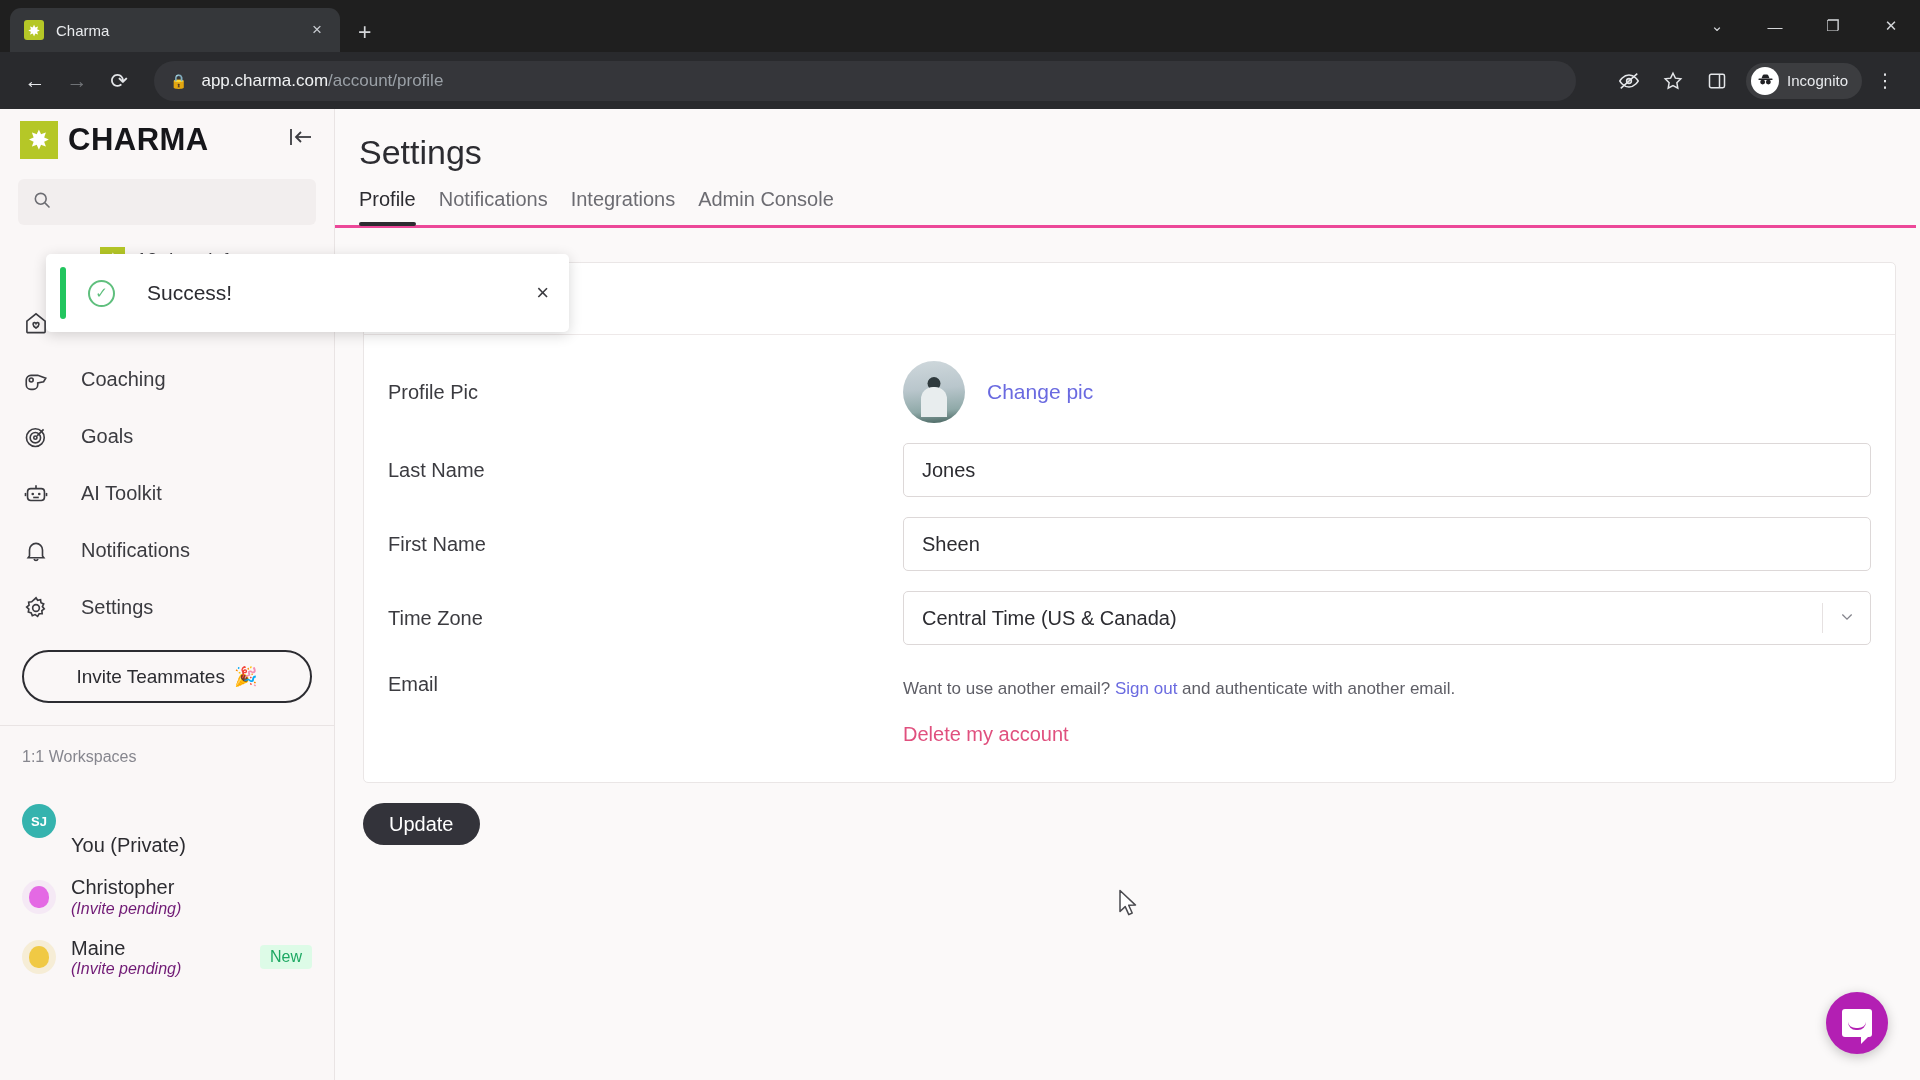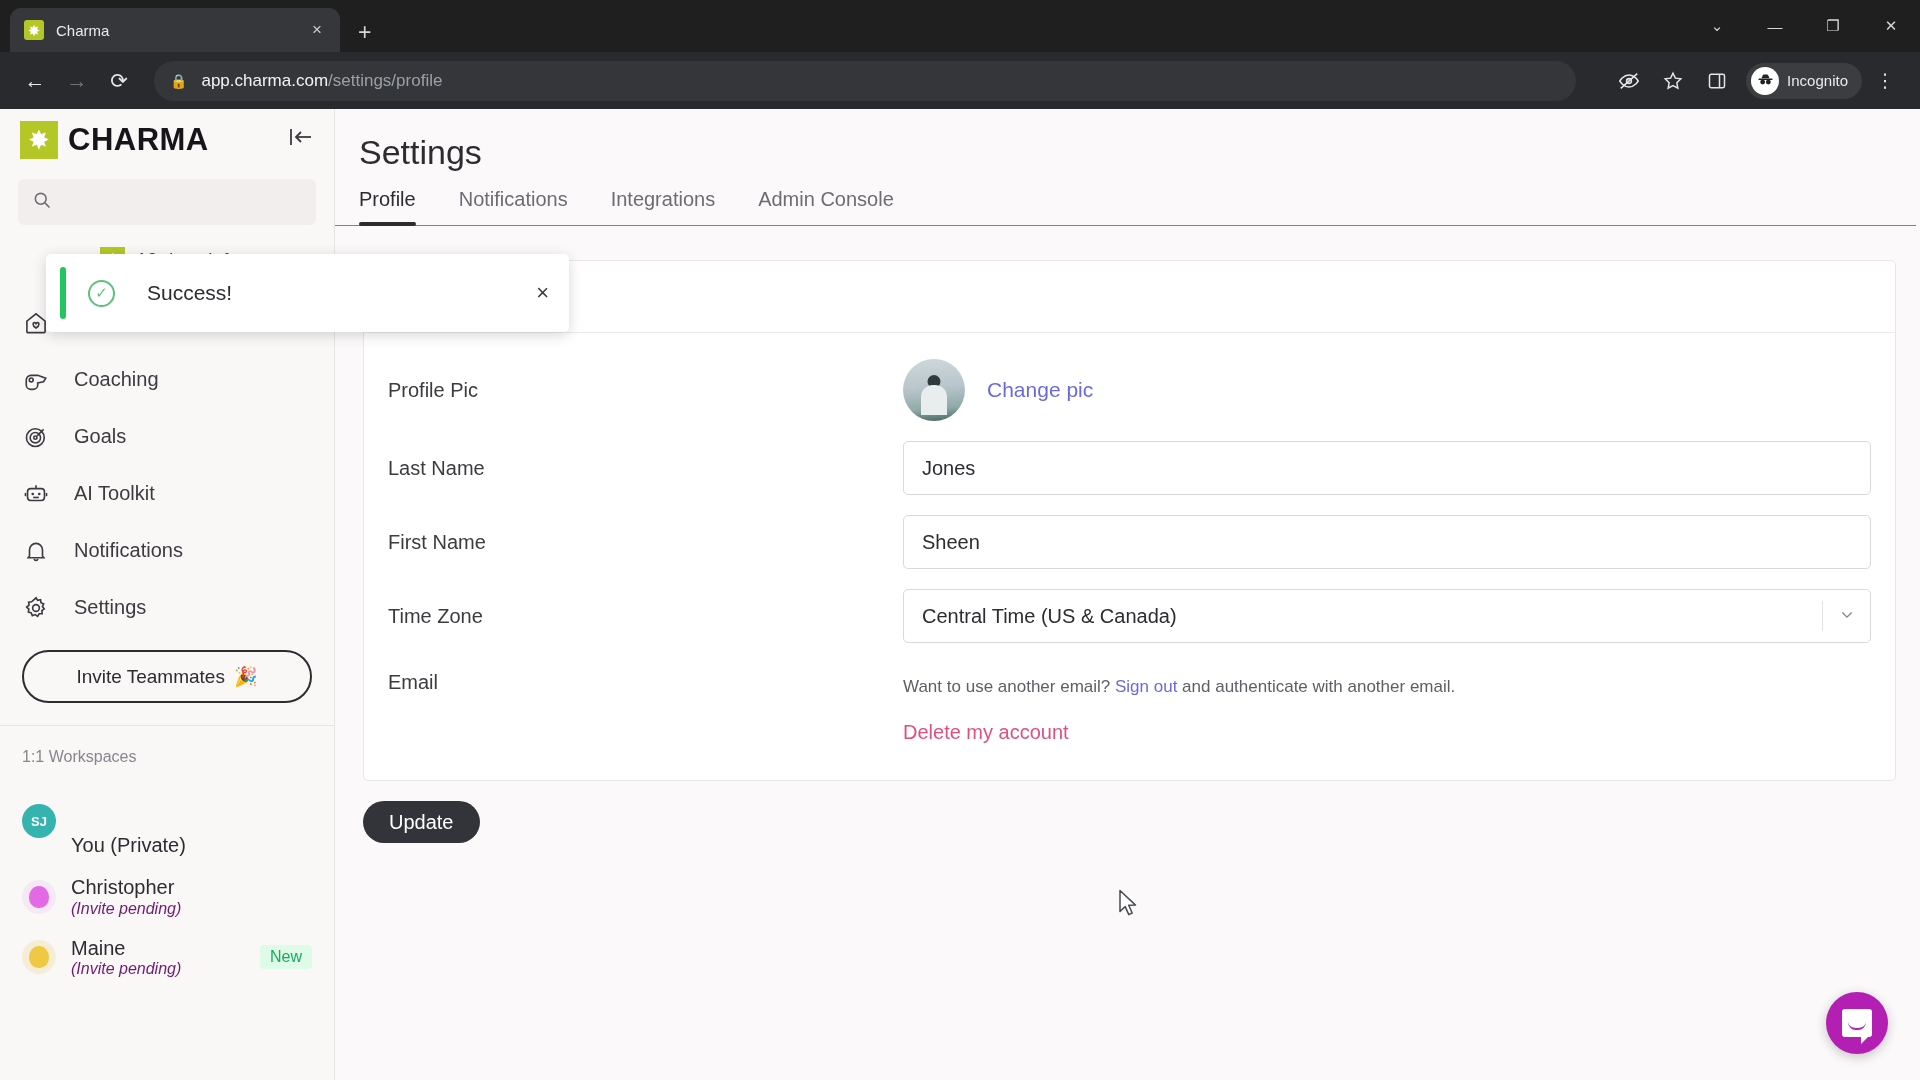--- a/index.html
+++ b/index.html
@@ -123,21 +123,21 @@
     gap: 11px; margin-top: 22px; font-size: 19px; color: #3b3b40;
   }
   .trial-badge {
     width: 25px; height: 25px; background: #b5c727;
     display: flex; align-items: center; justify-content: center;
     color: #fff; font-size: 17px; line-height: 1;
   }
 
   .nav { margin-top: 22px; }
   .nav-item {
-    display: flex; align-items: center; gap: 24px;
+    display: flex; align-items: center; gap: 31px;
     height: 57px; padding: 0 22px; color: #3b3b40; font-size: 20px;
   }
   .nav-item .ico {
     width: 28px; display: flex; align-items: center; justify-content: center;
   }
   .nav-item svg { display: block; }
 
   .invite-wrap { padding: 14px 22px 22px; }
   .invite-btn {
     width: 100%; height: 53px; border: 2px solid #2c2c31;
@@ -175,22 +175,22 @@
     margin-left: auto; background: #ddfbe7; color: #1da863;
     font-size: 16px; padding: 3px 10px; border-radius: 4px;
   }
 
   
   .main { flex: 1; position: relative; overflow: hidden; }
   .page-title {
     font-size: 34px; color: #2c2c31; padding: 24px 0 0 24px;
   }
   .tabs {
-    display: flex; gap: 43px; padding: 16px 0 0 24px;
-    border-bottom: 1px solid #ec4899; margin-right: 4px;
+    display: flex; gap: 23px; padding: 16px 0 0 24px;
+    border-bottom: 3px solid #ec4899; margin-right: 4px;
   }
   .tab-item {
     font-size: 20px; color: #6c6c72; padding-bottom: 14px;
     position: relative; white-space: nowrap;
   }
   .tab-item.active { color: #2c2c31; }
   .tab-item.active::after {
     content: ""; position: absolute; left: 0; right: 0; bottom: -1px;
     height: 4px; background: #2c2c31; border-radius: 2px;
   }
@@ -309,21 +309,21 @@
     <div class="winbtn">✕</div>
   </div>
 </div>
 
 <div class="browser-toolbar">
   <div class="nav-btn">←</div>
   <div class="nav-btn disabled">→</div>
   <div class="nav-btn">⟳</div>
   <div class="omnibox">
     <span class="lock-icon">🔒</span>
-    <span class="url"><b>app.charma.com</b><span>/settings/profile</span></span>
+    <span class="url"><b>app.charma.com</b><span>/account/profile</span></span>
   </div>
   <div class="tb-actions">
     <div class="tb-icon">
       <svg width="22" height="22" viewBox="0 0 24 24" fill="none" stroke="#e4e6e9" stroke-width="1.7">
         <path d="M2 12s3.6-6.5 10-6.5S22 12 22 12s-3.6 6.5-10 6.5S2 12 2 12z"></path>
         <circle cx="12" cy="12" r="2.6"></circle>
           <path d="M3 20L21 4"></path>
       </svg>
     </div>
     <div class="tb-icon">

